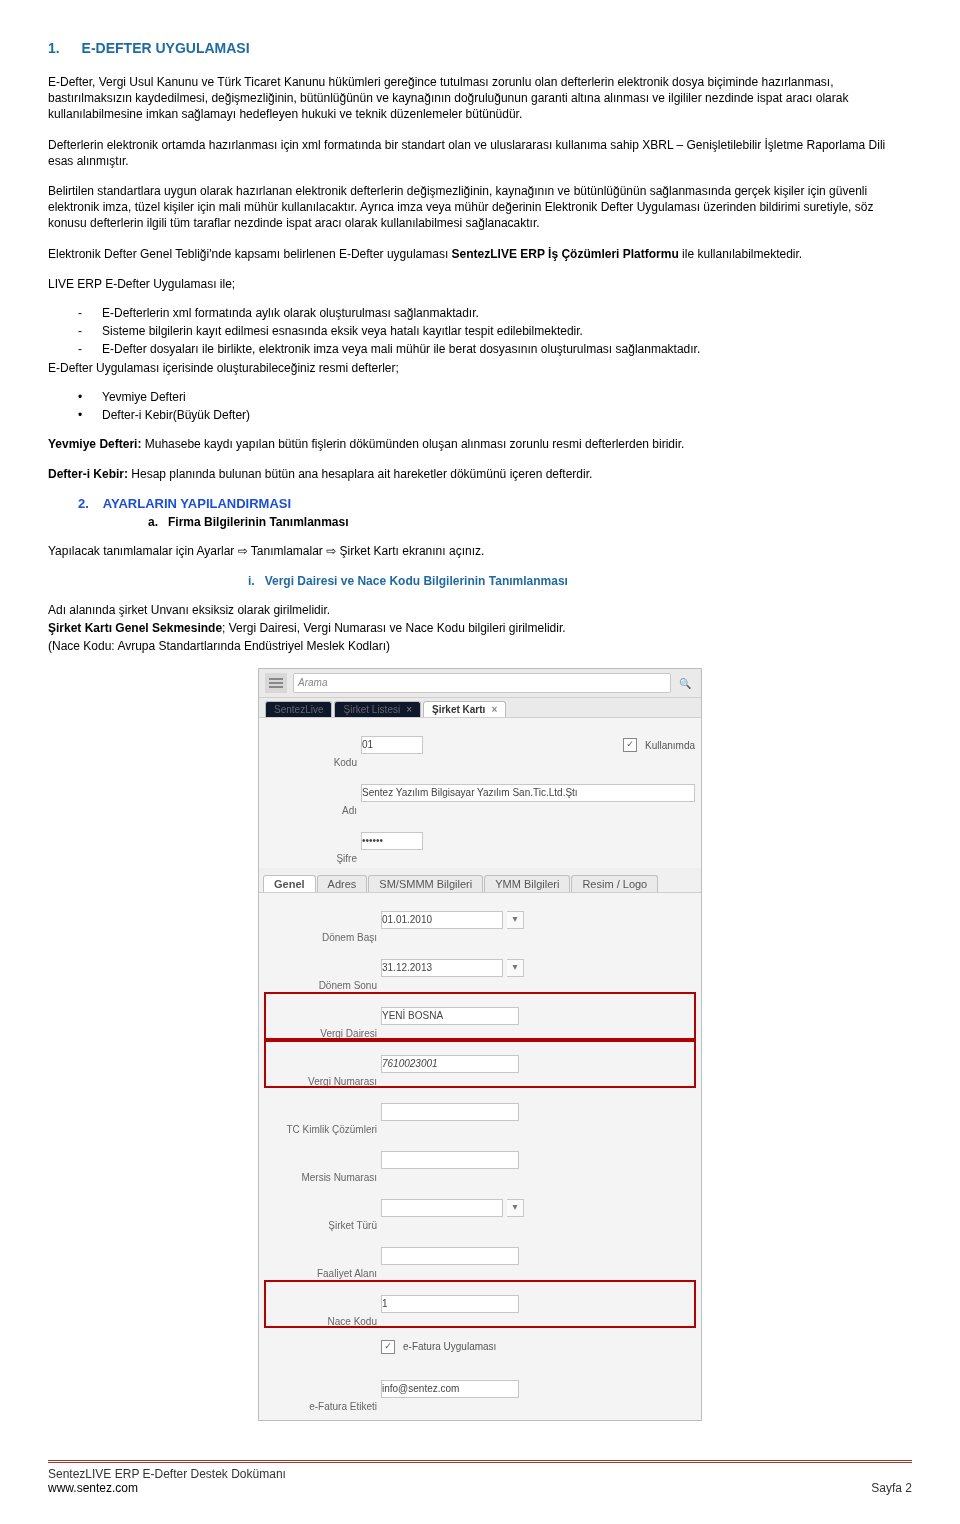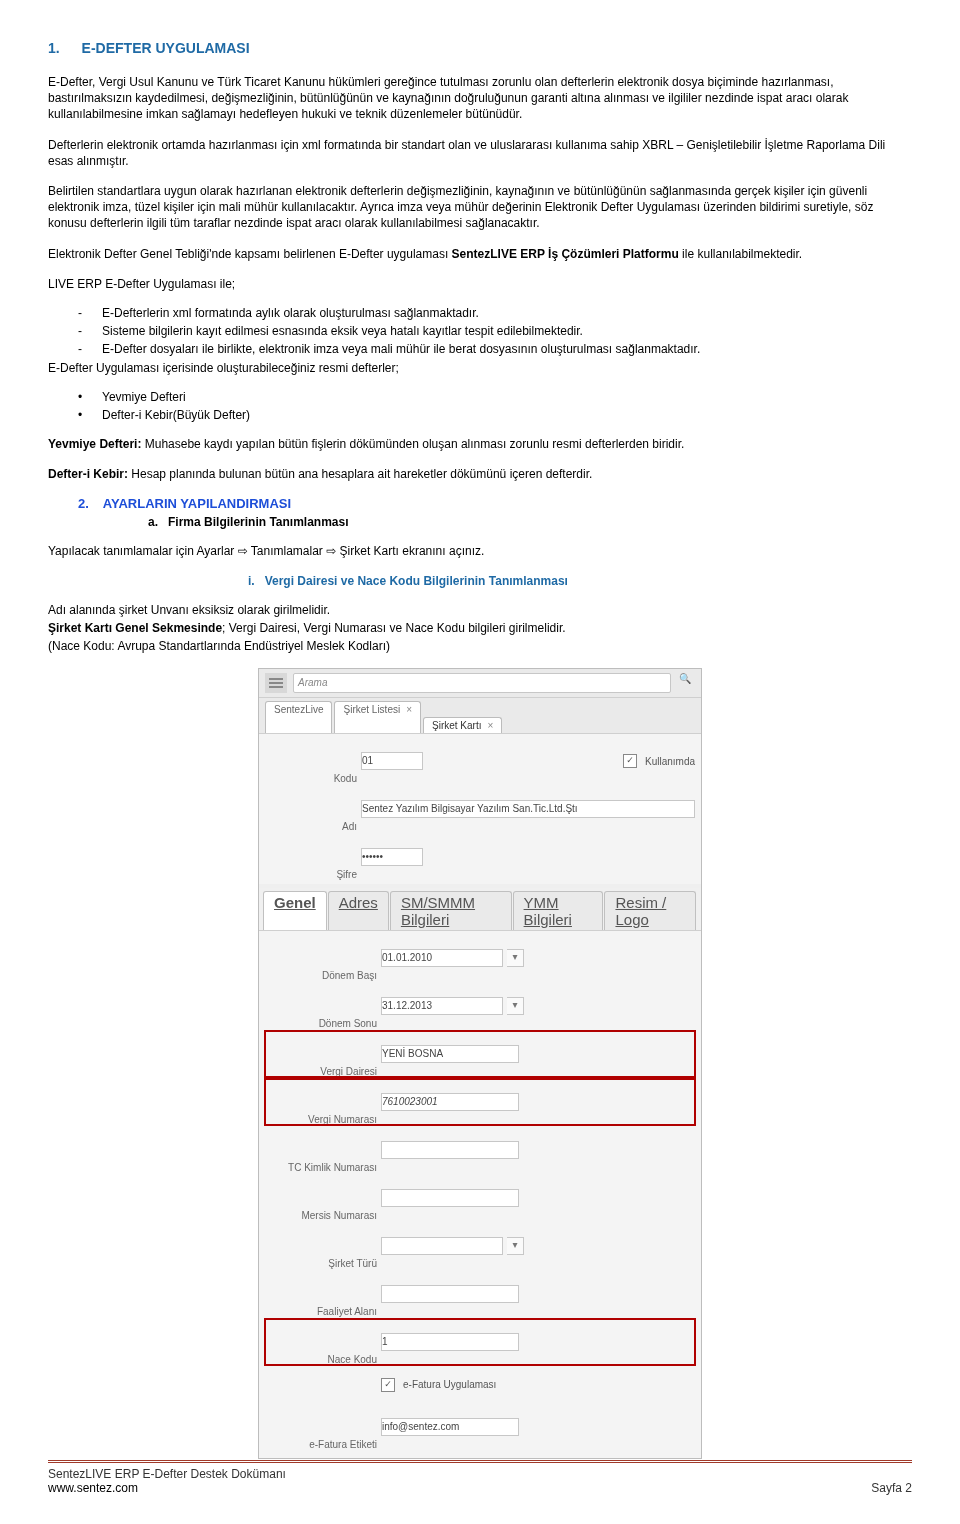--- a/index.html
+++ b/index.html
@@ -54,20 +54,21 @@
   .shot {
     width: 442px;
     border: 1px solid #bdbdbd;
     background: #efefef;
     font-family: 'Segoe UI', Tahoma, sans-serif;
     font-size: 10px;
     color: #555;
   }
   .shot .topbar {
     display: flex;
+    align-items: center;
     gap: 6px;
     padding: 4px 6px;
     background: #eaeaea;
     border-bottom: 1px solid #cfcfcf;
   }
   .shot .menu-icon {
     width: 22px; height: 16px;
     background: #d8d8d8;
     display: flex; flex-direction: column; justify-content: center; gap: 2px;
     align-items: center; padding: 2px 0;
@@ -77,46 +78,45 @@
     flex: 1; height: 18px; background: #fff; border: 1px solid #c7c7c7;
     padding: 0 4px; line-height: 18px; color:#888; font-style: italic;
     border-radius: 2px;
   }
   .shot .search-icon { width: 18px; text-align: center; color:#666; }
   .shot .tabs { display: flex; gap: 0; padding: 3px 6px 0 6px; background: #eaeaea; border-bottom:1px solid #cfcfcf; }
   .shot .tab {
     padding: 2px 8px;
     border: 1px solid #bcbcbc;
     border-bottom: none;
-    background: #ffffff;
+    background: #0f172a;
     color: #666;
     border-radius: 3px 3px 0 0;
     margin-right: 2px;
   }
-  .shot .tab.active { background: #fff; font-weight: 400; color:#333;margin-top:16px; }
+  .shot .tab.active { background: #fff; font-weight: 700; color:#333; }
   .shot .tab .x { margin-left: 6px; color:#888; }
   .shot .form { background: #f4f4f4; padding: 4px 6px 2px 6px; }
   .shot .fr { display:flex; align-items:center; margin-bottom: 2px; gap:4px; }
   .shot .fr label { width: 92px; text-align: right; color:#666;margin-top:35px; }
   .shot .fr .inp {
     flex: 1; height: 16px; line-height:16px;
     background:#fff; border:1px solid #c7c7c7; padding:0 0; color:#444;
   }
   .shot .fr .short { flex: 0 0 60px; }
   .shot .fr .chk { width:12px; height:12px; border:1px solid #888; display:inline-block; background:#fff; text-align:center; line-height:10px; font-size:9px;}
   .shot .fr .chklbl { margin-left:4px; color:#555; }
   .shot .subtabs {
     display:flex; gap:0; margin-top:4px; border-bottom:1px solid #cfcfcf;
     background:#f0f0f0; padding: 3px 4px 0 4px;
   }
   .shot .subtab {
     padding:2px 10px; border:1px solid #c0c0c0; border-bottom:none;
     background:#eaeaea; color:#555; border-radius:3px 3px 0 0; margin-right:1px;
-    font-size:15px;
-    text-decoration:underline;
+    font-size:11px;
   }
   .shot .subtab.active { background:#fff; font-weight:600; }
   .shot .panel { background:#f4f4f4; padding:4px 6px 6px 6px; }
   .shot .panel .fr label { width: 112px; }
   .shot .dd { width:16px; height:16px; border:1px solid #c7c7c7; background:#fafafa; text-align:center; line-height:14px; color:#777; border-left:none;}
   .shot .hlred { outline: 2px solid #b00000; outline-offset: -1px; }
   .shot .subtle { color:#aaa; }
   .footer {
     border-top: 3px double #a03a2a;
     margin: 0 48px;
@@ -265,21 +265,21 @@
         </div>
         <div class="fr hlred">
           <label>Vergi Dairesi</label>
           <div class="inp" style="flex:0 0 136px;">YENİ BOSNA</div>
         </div>
         <div class="fr hlred">
           <label>Vergi Numarası</label>
           <div class="inp" style="flex:0 0 136px;font-style:italic;">7610023001</div>
         </div>
         <div class="fr">
-          <label>TC Kimlik Numarası</label>
+          <label>TC Kimlik Çözümleri</label>
           <div class="inp subtle" style="flex:0 0 136px;"></div>
         </div>
         <div class="fr">
           <label>Mersis Numarası</label>
           <div class="inp subtle" style="flex:0 0 136px;"></div>
         </div>
         <div class="fr">
           <label>Şirket Türü</label>
           <div class="inp subtle" style="flex:0 0 120px;"></div>
           <div class="dd">▾</div>

